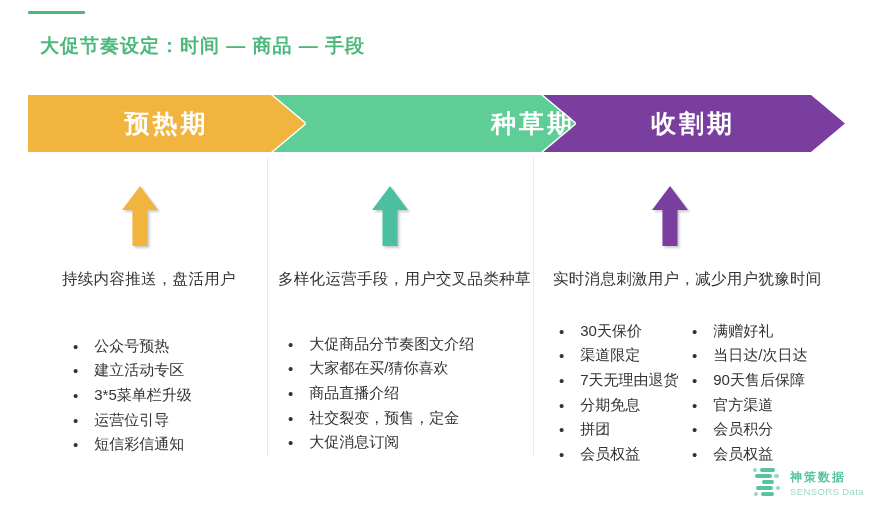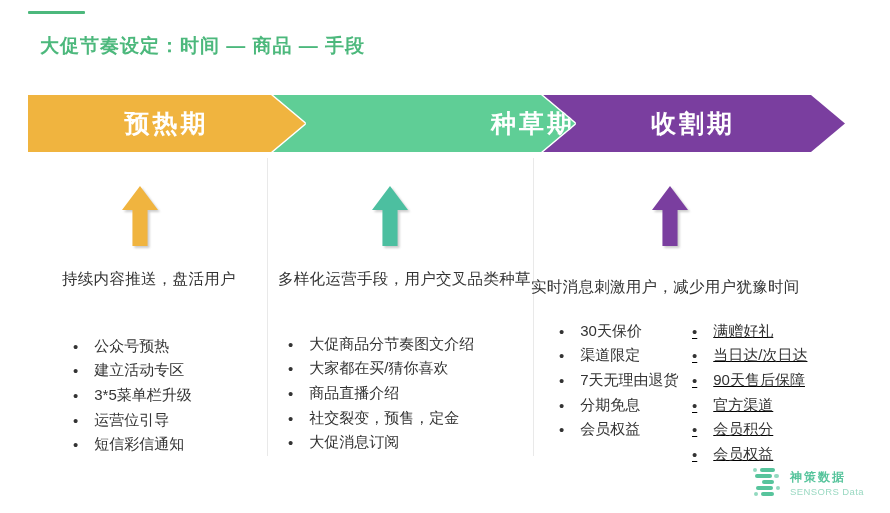--- a/index.html
+++ b/index.html
@@ -38,30 +38,30 @@
   .aw2{left:372px;}
   .aw3{left:652px;}
   .a1{background:#F0B43F;}
   .a2{background:#4CBFA0;}
   .a3{background:#7A3E9F;}
 
   
   .desc{position:absolute;top:269px;margin:0;font-size:15.5px;color:#333;letter-spacing:0.3px;}
   .d1{left:62px;}
   .d2{left:278px;}
-  .d3{left:531px;margin-top:8px;}
+  .d3{left:553px;}
 
   
   .bullets{position:absolute;margin:0;padding:0;list-style:none;}
   .bullets li{display:flex;align-items:center;height:24.6px;font-size:15px;color:#333;white-space:nowrap;}
   .bullets li::before{content:"\2022";margin-right:16px;font-size:15px;color:#333;}
   .bl1{left:73px;top:334px;}
   .bl2{left:288px;top:332px;}
   .bl3a{left:559px;top:319px;}
-  .bl3b{left:692px;top:319px;text-decoration:underline;}
+  .bl3b{left:692px;top:319px;}
 
   
   .logo{position:absolute;left:752px;top:466px;display:flex;align-items:center;}
   .logo-mark{position:relative;width:30px;height:32px;margin-right:8px;}
   .logo-mark span{position:absolute;height:3.5px;border-radius:2px;background:#57C49C;}
   .lm1{left:8px;top:2px;width:15px;}
   .lm2{left:1px;top:2px;width:4px;opacity:.65;}
   .lm3{left:3px;top:8px;width:17px;}
   .lm4{left:22px;top:8px;width:5px;opacity:.65;}
   .lm5{left:10px;top:14px;width:12px;}
@@ -156,20 +156,23 @@
     <li>
         <span>渠道限定</span>
       </li>
     <li>
         <span>7天无理由退货</span>
       </li>
     <li>
         <span>分期免息</span>
       </li>
     <li>
+        <span>拼团</span>
+      </li>
+    <li>
         <span>会员权益</span>
       </li>
   </ul>
 
   <ul class="bullets bl3b">
     <li>
         <span>满赠好礼</span>
       </li>
     <li>
         <span>当日达/次日达</span>

